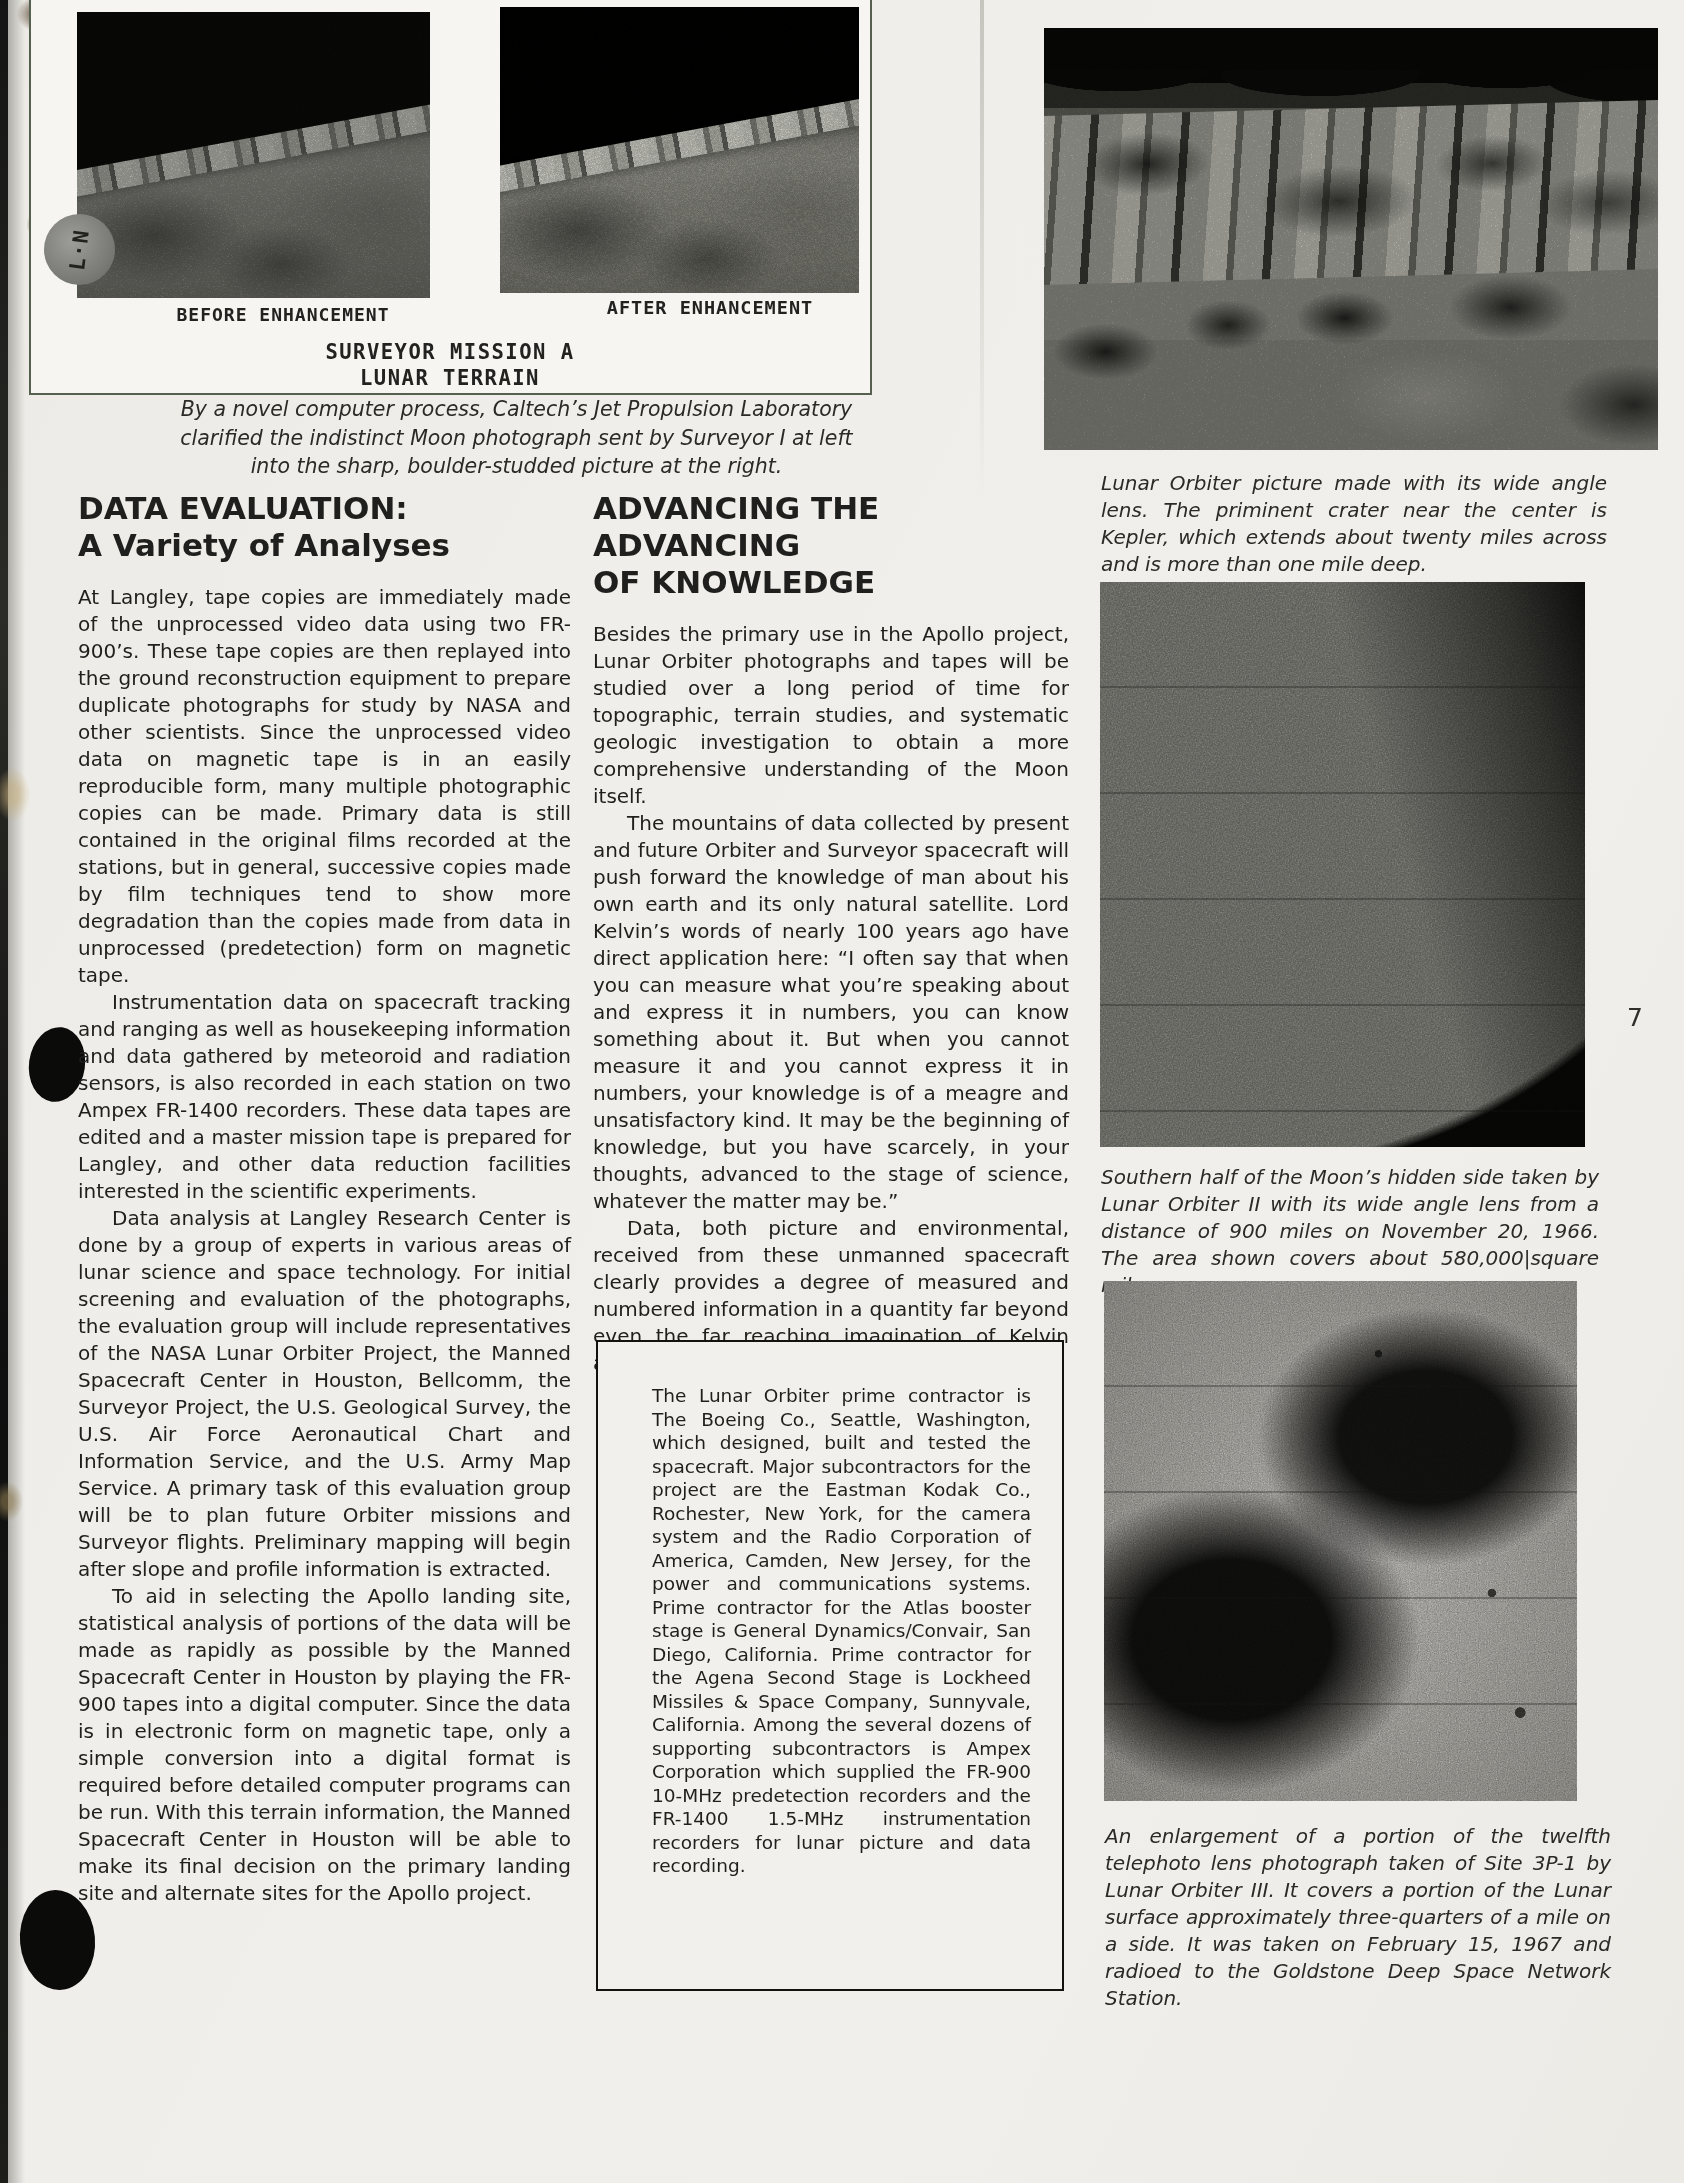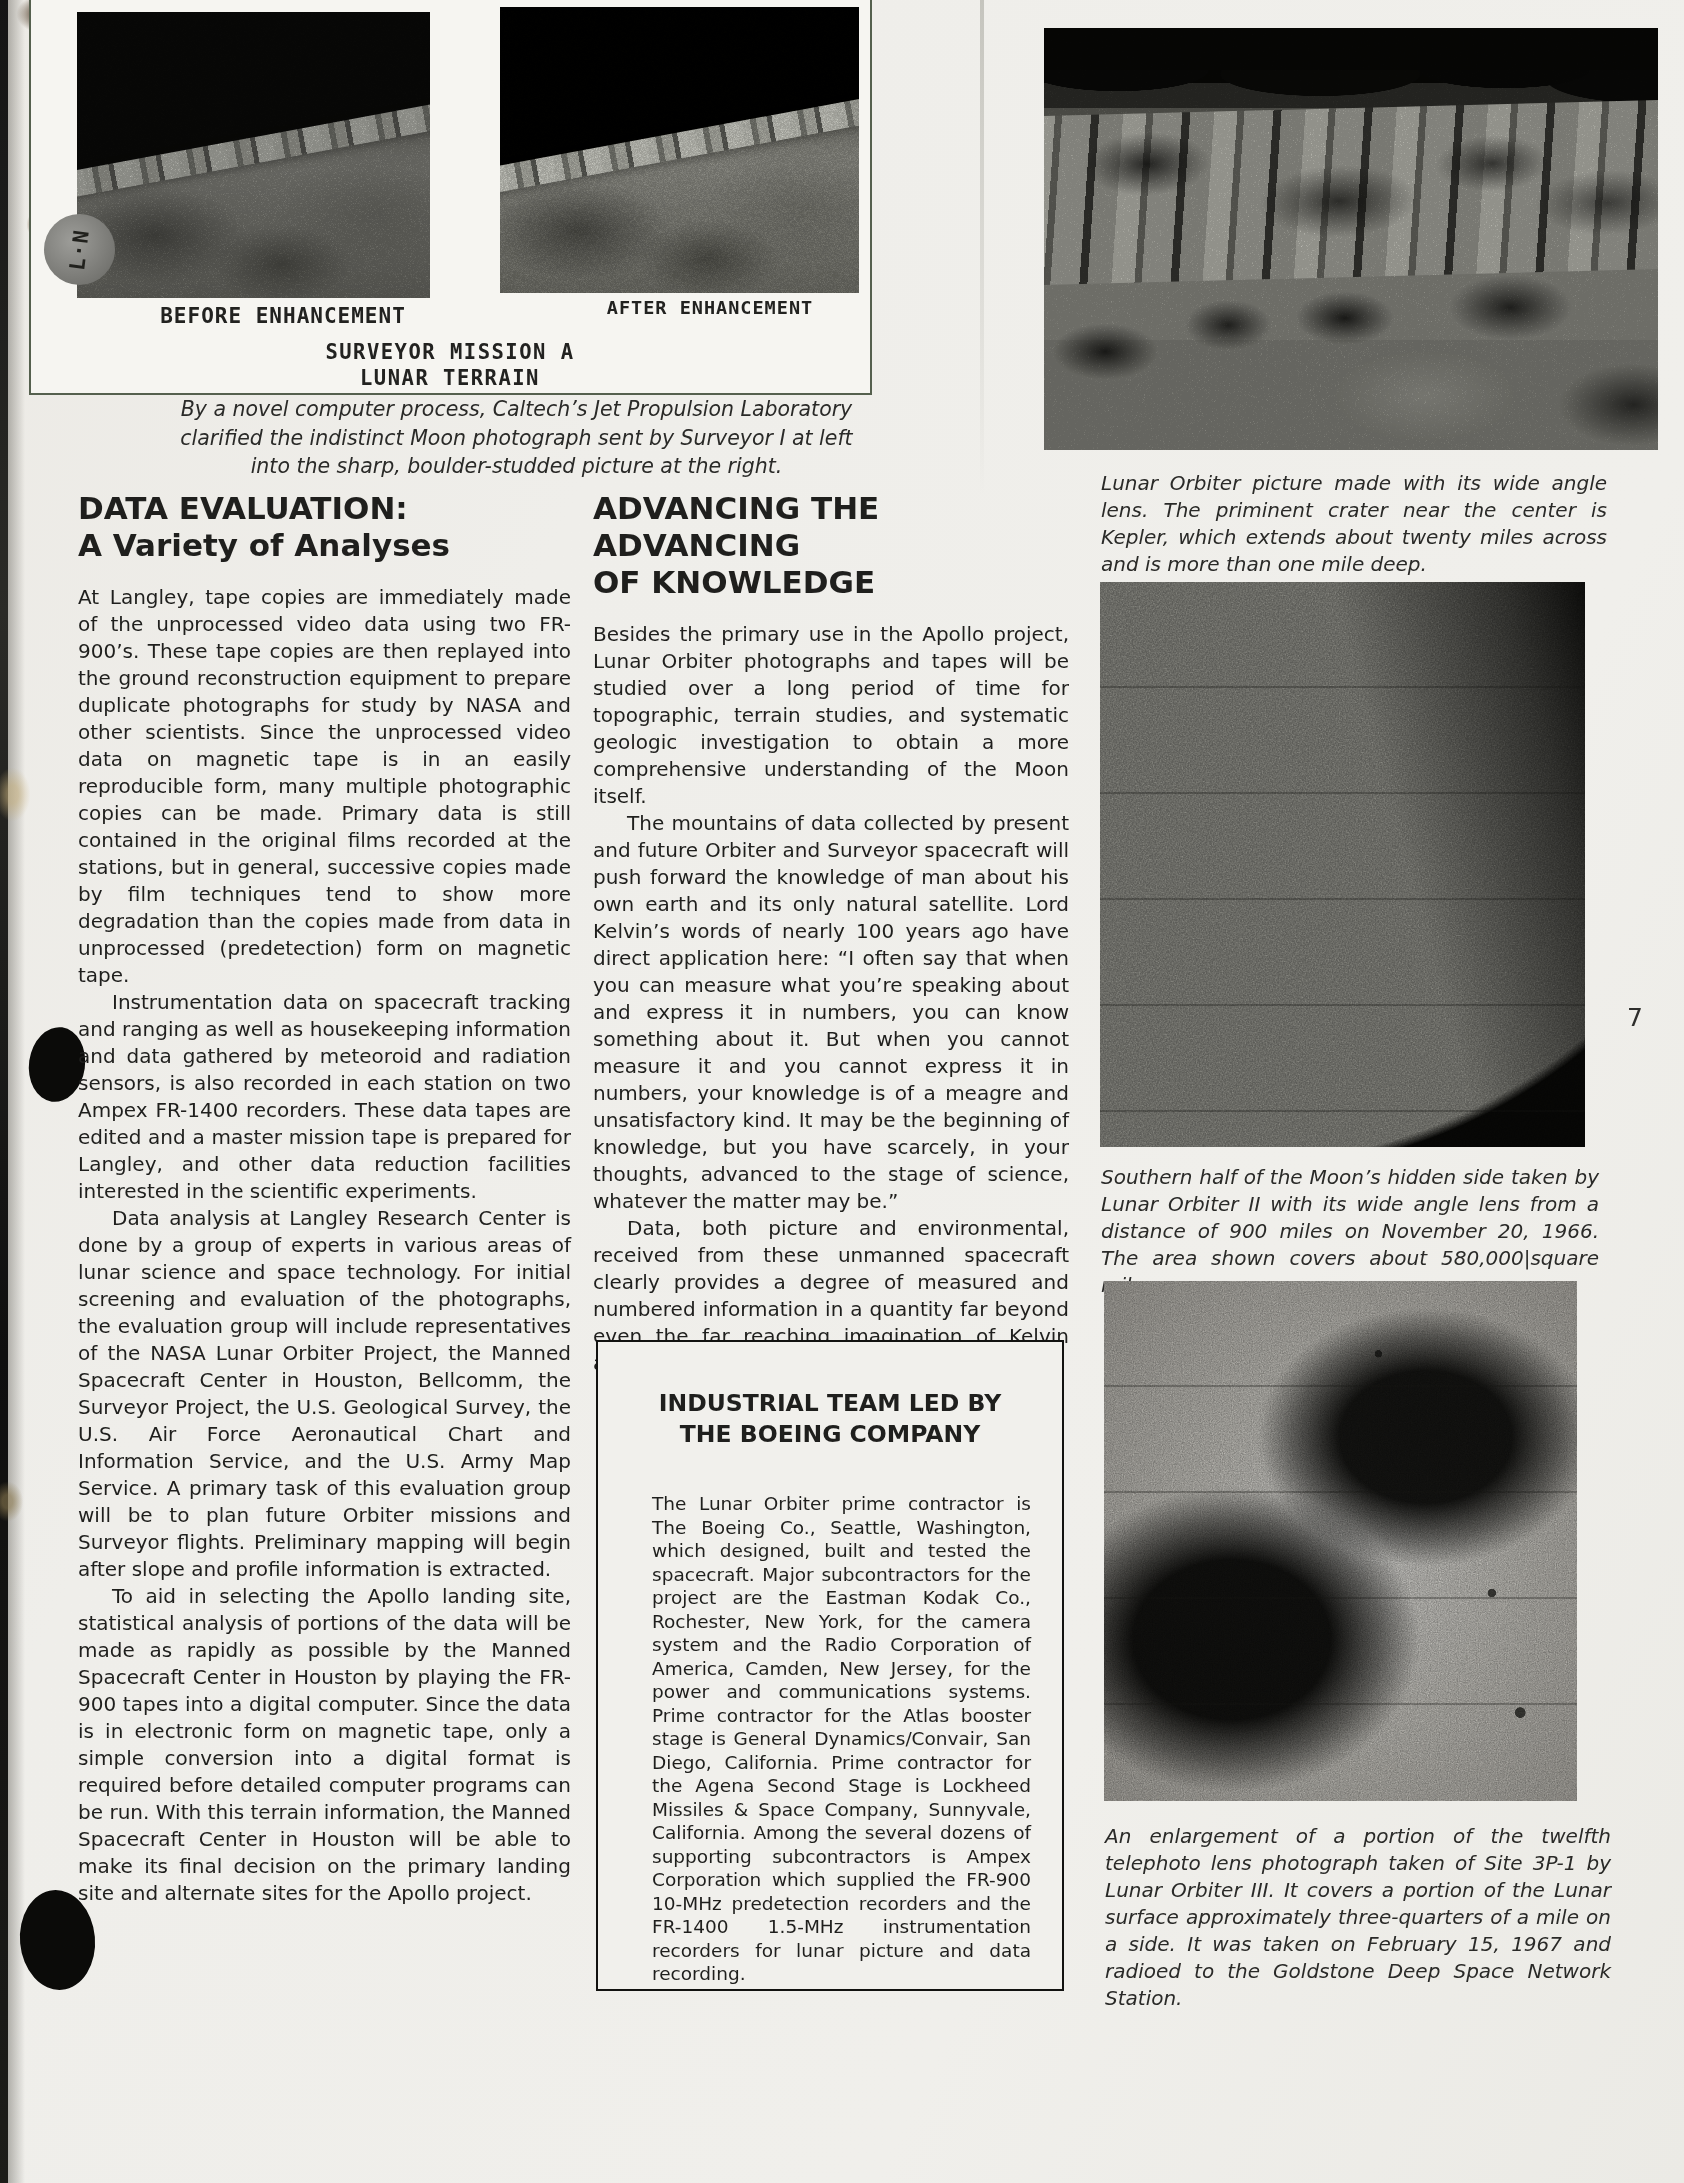--- a/index.html
+++ b/index.html
@@ -47,21 +47,21 @@
     box-shadow:0 3px 9px rgba(30,30,26,.35); }
   .photo.enhanced { filter:contrast(1.07) brightness(1.04); }
 
   .sticker { position:absolute; left:44px; top:214px; width:71px; height:71px; border-radius:50%;
     background:radial-gradient(circle at 40% 38%, #9d9d99, #6e6e6a 85%);
     display:flex; align-items:center; justify-content:center; z-index:5; }
   .sticker span { transform:rotate(-83deg); font-family:"DejaVu Sans Mono", monospace;
     font-weight:bold; font-size:21px; color:#21211d; letter-spacing:1px; }
 
   .tw { font-family:"DejaVu Sans Mono", monospace; font-weight:bold; color:#222220; text-align:center; }
-  .label-before { position:absolute; left:76px; top:306px; width:353px; font-size:21px; letter-spacing:1px; }
+  .label-before { position:absolute; left:76px; top:306px; width:353px; font-size:18px; letter-spacing:1px; }
   .label-after  { position:absolute; left:500px; top:299px; width:359px; font-size:18.5px; letter-spacing:1px; }
   .panel-title1 { position:absolute; left:0;   top:342px; width:839px; font-size:20.5px; letter-spacing:1.5px; }
   .panel-title2 { position:absolute; left:0;   top:368px; width:839px; font-size:20.5px; letter-spacing:1.5px; }
 
   .caption { position:absolute; font-style:italic; font-size:20px; line-height:27px;
     color:#2a2a28; text-align:justify; }
   .jpl-caption { position:absolute; left:166px; top:395px; width:701px; font-style:italic;
     font-size:20.5px; line-height:28.5px; color:#2a2a28;text-align:center; }
 
   .col { position:absolute; font-size:20px; line-height:27px; text-align:justify; }
@@ -185,21 +185,20 @@
   </div>
 
   <div class="col" style="left:593px; top:490px; width:476px;">
     <h2><span>ADVANCING THE ADVANCING</span><br><span>OF KNOWLEDGE</span></h2>
     <p>Besides the primary use in the Apollo project, Lunar Orbiter photographs and tapes will be studied over a long period of time for topographic, terrain studies, and systematic geologic investigation to obtain a more comprehensive understanding of the Moon itself.</p>
     <p class="indent">The mountains of data collected by present and future Orbiter and Surveyor spacecraft will push forward the knowledge of man about his own earth and its only natural satellite. Lord Kelvin’s words of nearly 100 years ago have direct application here: “I often say that when you can measure what you’re speaking about and express it in numbers, you can know something about it. But when you cannot measure it and you cannot express it in numbers, your knowledge is of a meagre and unsatisfactory kind. It may be the beginning of knowledge, but you have scarcely, in your thoughts, advanced to the stage of science, whatever the matter may be.”</p>
     <p class="indent">Data, both picture and environmental, received from these unmanned spacecraft clearly provides a degree of measured and numbered information in a quantity far beyond even the far reaching imagination of Kelvin and other 19th century investigators.</p>
   </div>
 
   <div class="bbox">
-    <h3><span>INDUSTRIAL TEAM LED BY</span><br><span>THE BOEING COMPANY</span></h3>
     <div class="bbody">The Lunar Orbiter prime contractor is The Boeing Co., Seattle, Washington, which designed, built and tested the spacecraft.  Major subcontractors for the project are the Eastman Kodak Co., Rochester, New York, for the camera system and the Radio Corporation of America, Camden, New Jersey, for the power and communications systems. Prime contractor for the Atlas booster stage is General Dynamics/Convair, San Diego, California. Prime contractor for the Agena Second Stage is Lockheed Missiles &amp; Space Company, Sunnyvale, California. Among the several dozens of supporting subcontractors is Ampex Corporation which supplied the FR-900 10-MHz predetection recorders and the FR-1400 1.5-MHz instrumentation recorders for lunar picture and data recording.</div>
   </div>
 
   <div class="photo pano" style="left:1044px; top:27.5px; width:614px; height:422px;">
     <div class="ridge"></div>
     <div class="cliffs"></div>
     <div class="floor"></div>
     <svg class="grain" viewBox="0 0 1227 842" width="614" height="422">
         <filter id="g3">
           <feTurbulence type="fractalNoise" baseFrequency="0.5" numOctaves="3" seed="11" stitchTiles="stitch"></feTurbulence>

